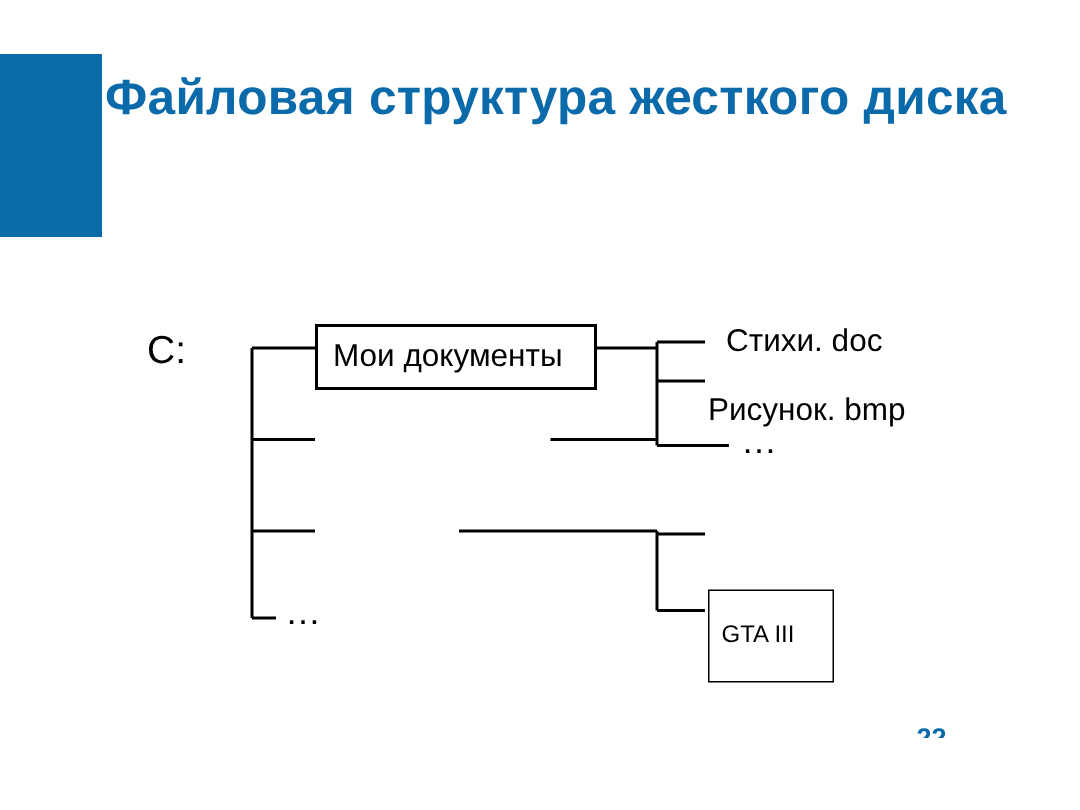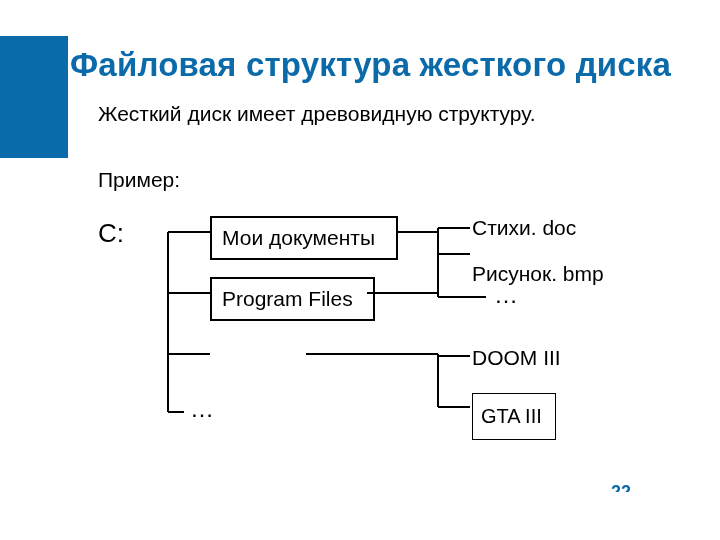--- a/index.html
+++ b/index.html
@@ -9,46 +9,42 @@
   .subtitle{position:absolute;left:98px;top:102px;font-size:21px;color:#000;}
   .label-example{position:absolute;left:98px;top:168px;font-size:21px;}
   .label-c{position:absolute;left:98px;top:218px;font-size:26px;font-weight:400;}
   .box{position:absolute;border:2px solid #000;padding:8px 10px;font-size:21px;background:#fff;}
   .box-my{left:210px;top:216px;width:164px;}
   .box-prog{left:210px;top:277px;width:141px;}
   .box-games{left:210px;top:338px;width:70px;}
   .dots{position:absolute;font-size:24px;}
   .dots-left{left:190px;top:395px;}
   .txt{position:absolute;font-size:21px;}
-  .txt-stihi{left:472px;top:216px;}
+  .txt-stihi{left:484px;top:216px;}
   .txt-risunok{left:472px;top:243px;margin-top:19px;}
   .dots-right{left:494px;top:281px;}
   .txt-doom{left:472px;top:346px;}
-  .box-gta{left:472px;top:393px;width:66px;padding:11px 8px;border:1px solid #000;font-size:20px;}
+  .box-gta{left:472px;top:393px;width:66px;padding:21px 8px;border:1px solid #000;font-size:16px;}
   .pagenum{position:absolute;left:600px;top:482px;font-size:18px;font-weight:700;color:#0a6aaa;margin-left:11px;}
   svg{position:absolute;left:0;top:0;pointer-events:none;}
 </style>
 </head>
 <body>
 
 <div class="slide">
   <div class="bluebar"></div>
   <div class="title">Файловая структура жесткого диска</div>
-  <div class="subtitle">Жесткий диск имеет древовидную структуру.</div>
-  <div class="label-example">Пример:</div>
   <div class="label-c">C:</div>
 
   <div class="box box-my">Мои документы</div>
-  <div class="box box-prog">Program Files</div>
   <div class="dots dots-left">…</div>
 
   <div class="txt txt-stihi">Стихи. doc</div>
   <div class="txt txt-risunok">Рисунок. bmp</div>
   <div class="dots dots-right">…</div>
-  <div class="txt txt-doom">DOOM III</div>
   <div class="box box-gta">GTA III</div>
 
   <div class="pagenum">22</div>
 
   <svg width="720" height="540">
     <g stroke="#000" stroke-width="2" fill="none">
 
       <line x1="168" y1="232" x2="168" y2="412"></line>
 
       <line x1="168" y1="232" x2="210" y2="232"></line>

